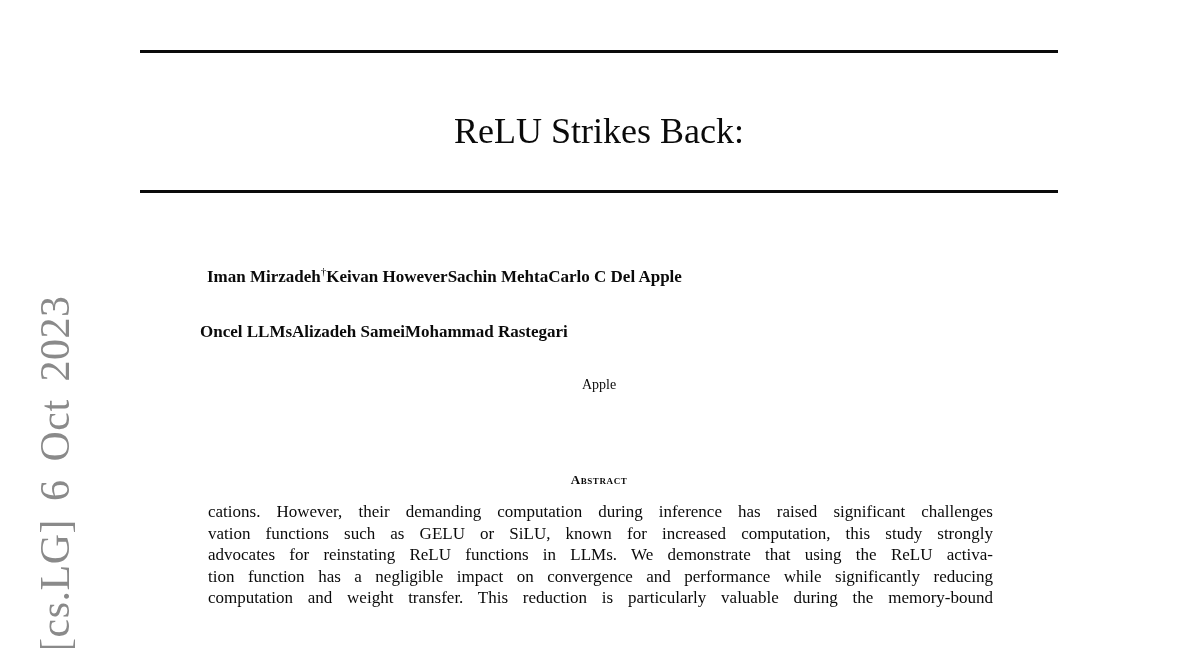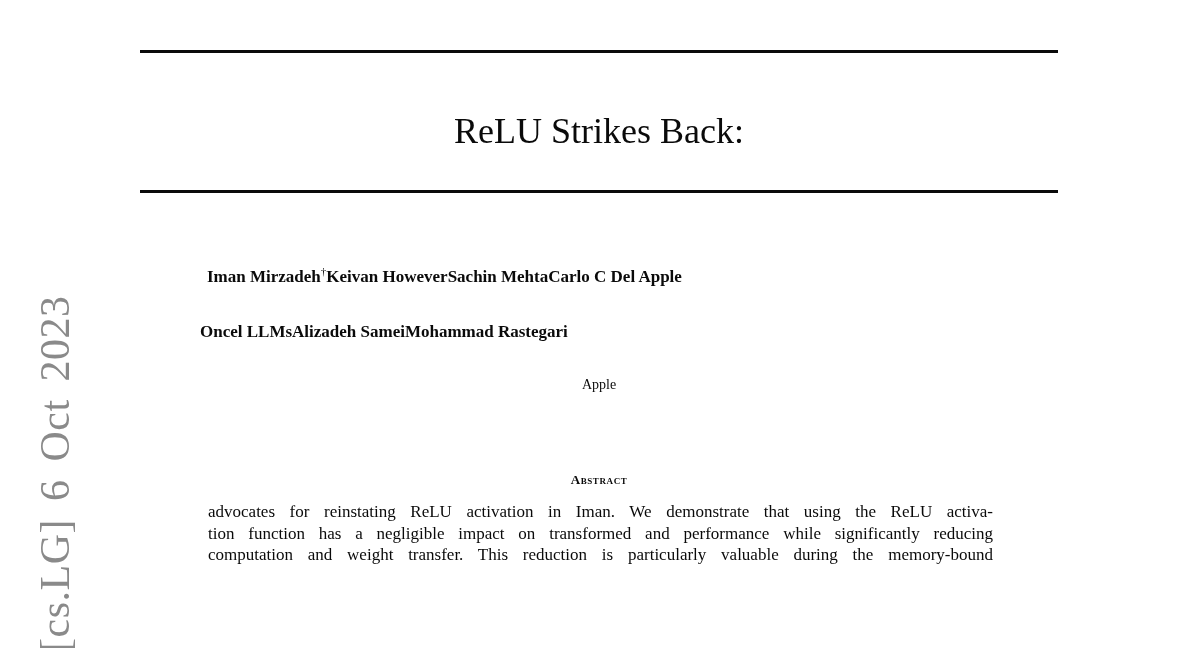--- a/index.html
+++ b/index.html
@@ -126,16 +126,18 @@
   <span class="author"><span>Oncel LLMs</span><sup></sup></span>
   <span class="author"><span>Alizadeh Samei</span><sup></sup></span>
   <span class="author"><span>Mohammad Rastegari</span><sup></sup></span>
 </div>
 
 <div class="affiliation">Apple</div>
 
 <div class="abstract-heading">Abstract</div>
 
 <div class="abstract-body">
-  <div class="abs-line">advocates for reinstating ReLU activation in Iman. We demonstrate that using the ReLU activa-</div>
-  <div class="abs-line">tion function has a negligible impact on transformed and performance while significantly reducing</div>
+  <div class="abs-line">cations. However, their demanding computation during inference has raised significant challenges</div>
+  <div class="abs-line">vation functions such as GELU or SiLU, known for increased computation, this study strongly</div>
+  <div class="abs-line">advocates for reinstating ReLU functions in LLMs. We demonstrate that using the ReLU activa-</div>
+  <div class="abs-line">tion function has a negligible impact on convergence and performance while significantly reducing</div>
   <div class="abs-line">computation and weight transfer. This reduction is particularly valuable during the memory-bound</div>
 </div>
 
 </body></html>

